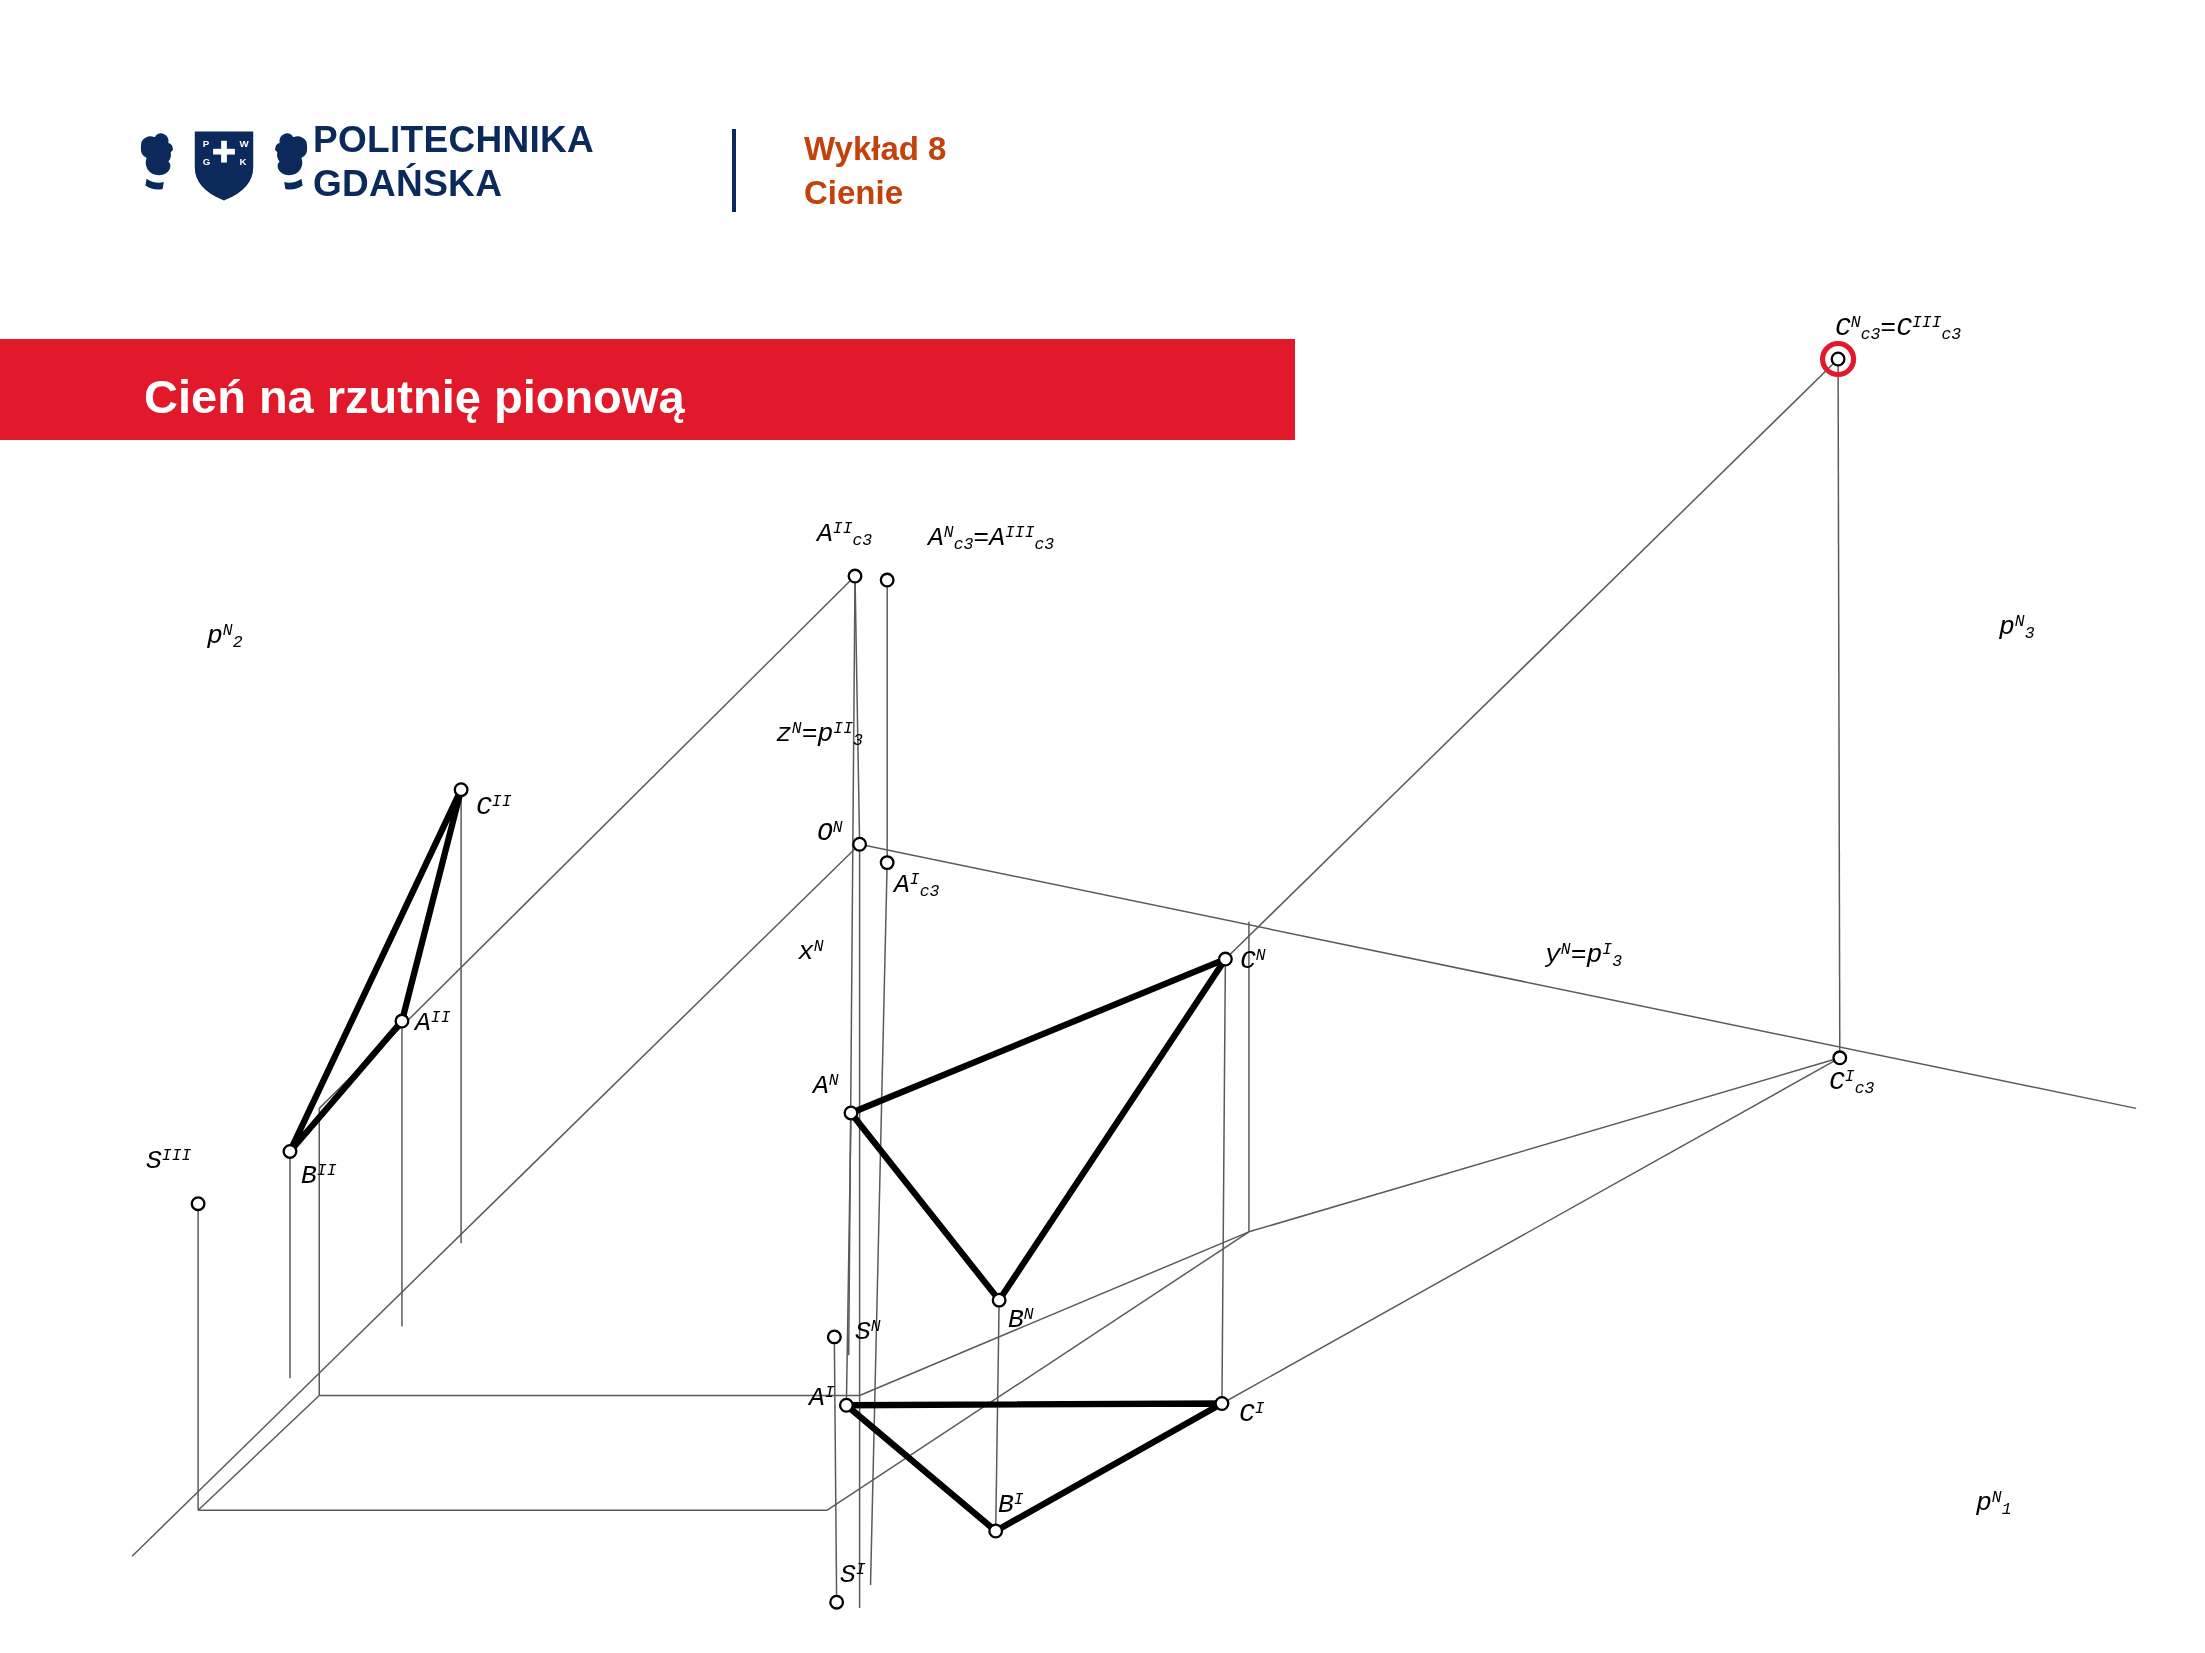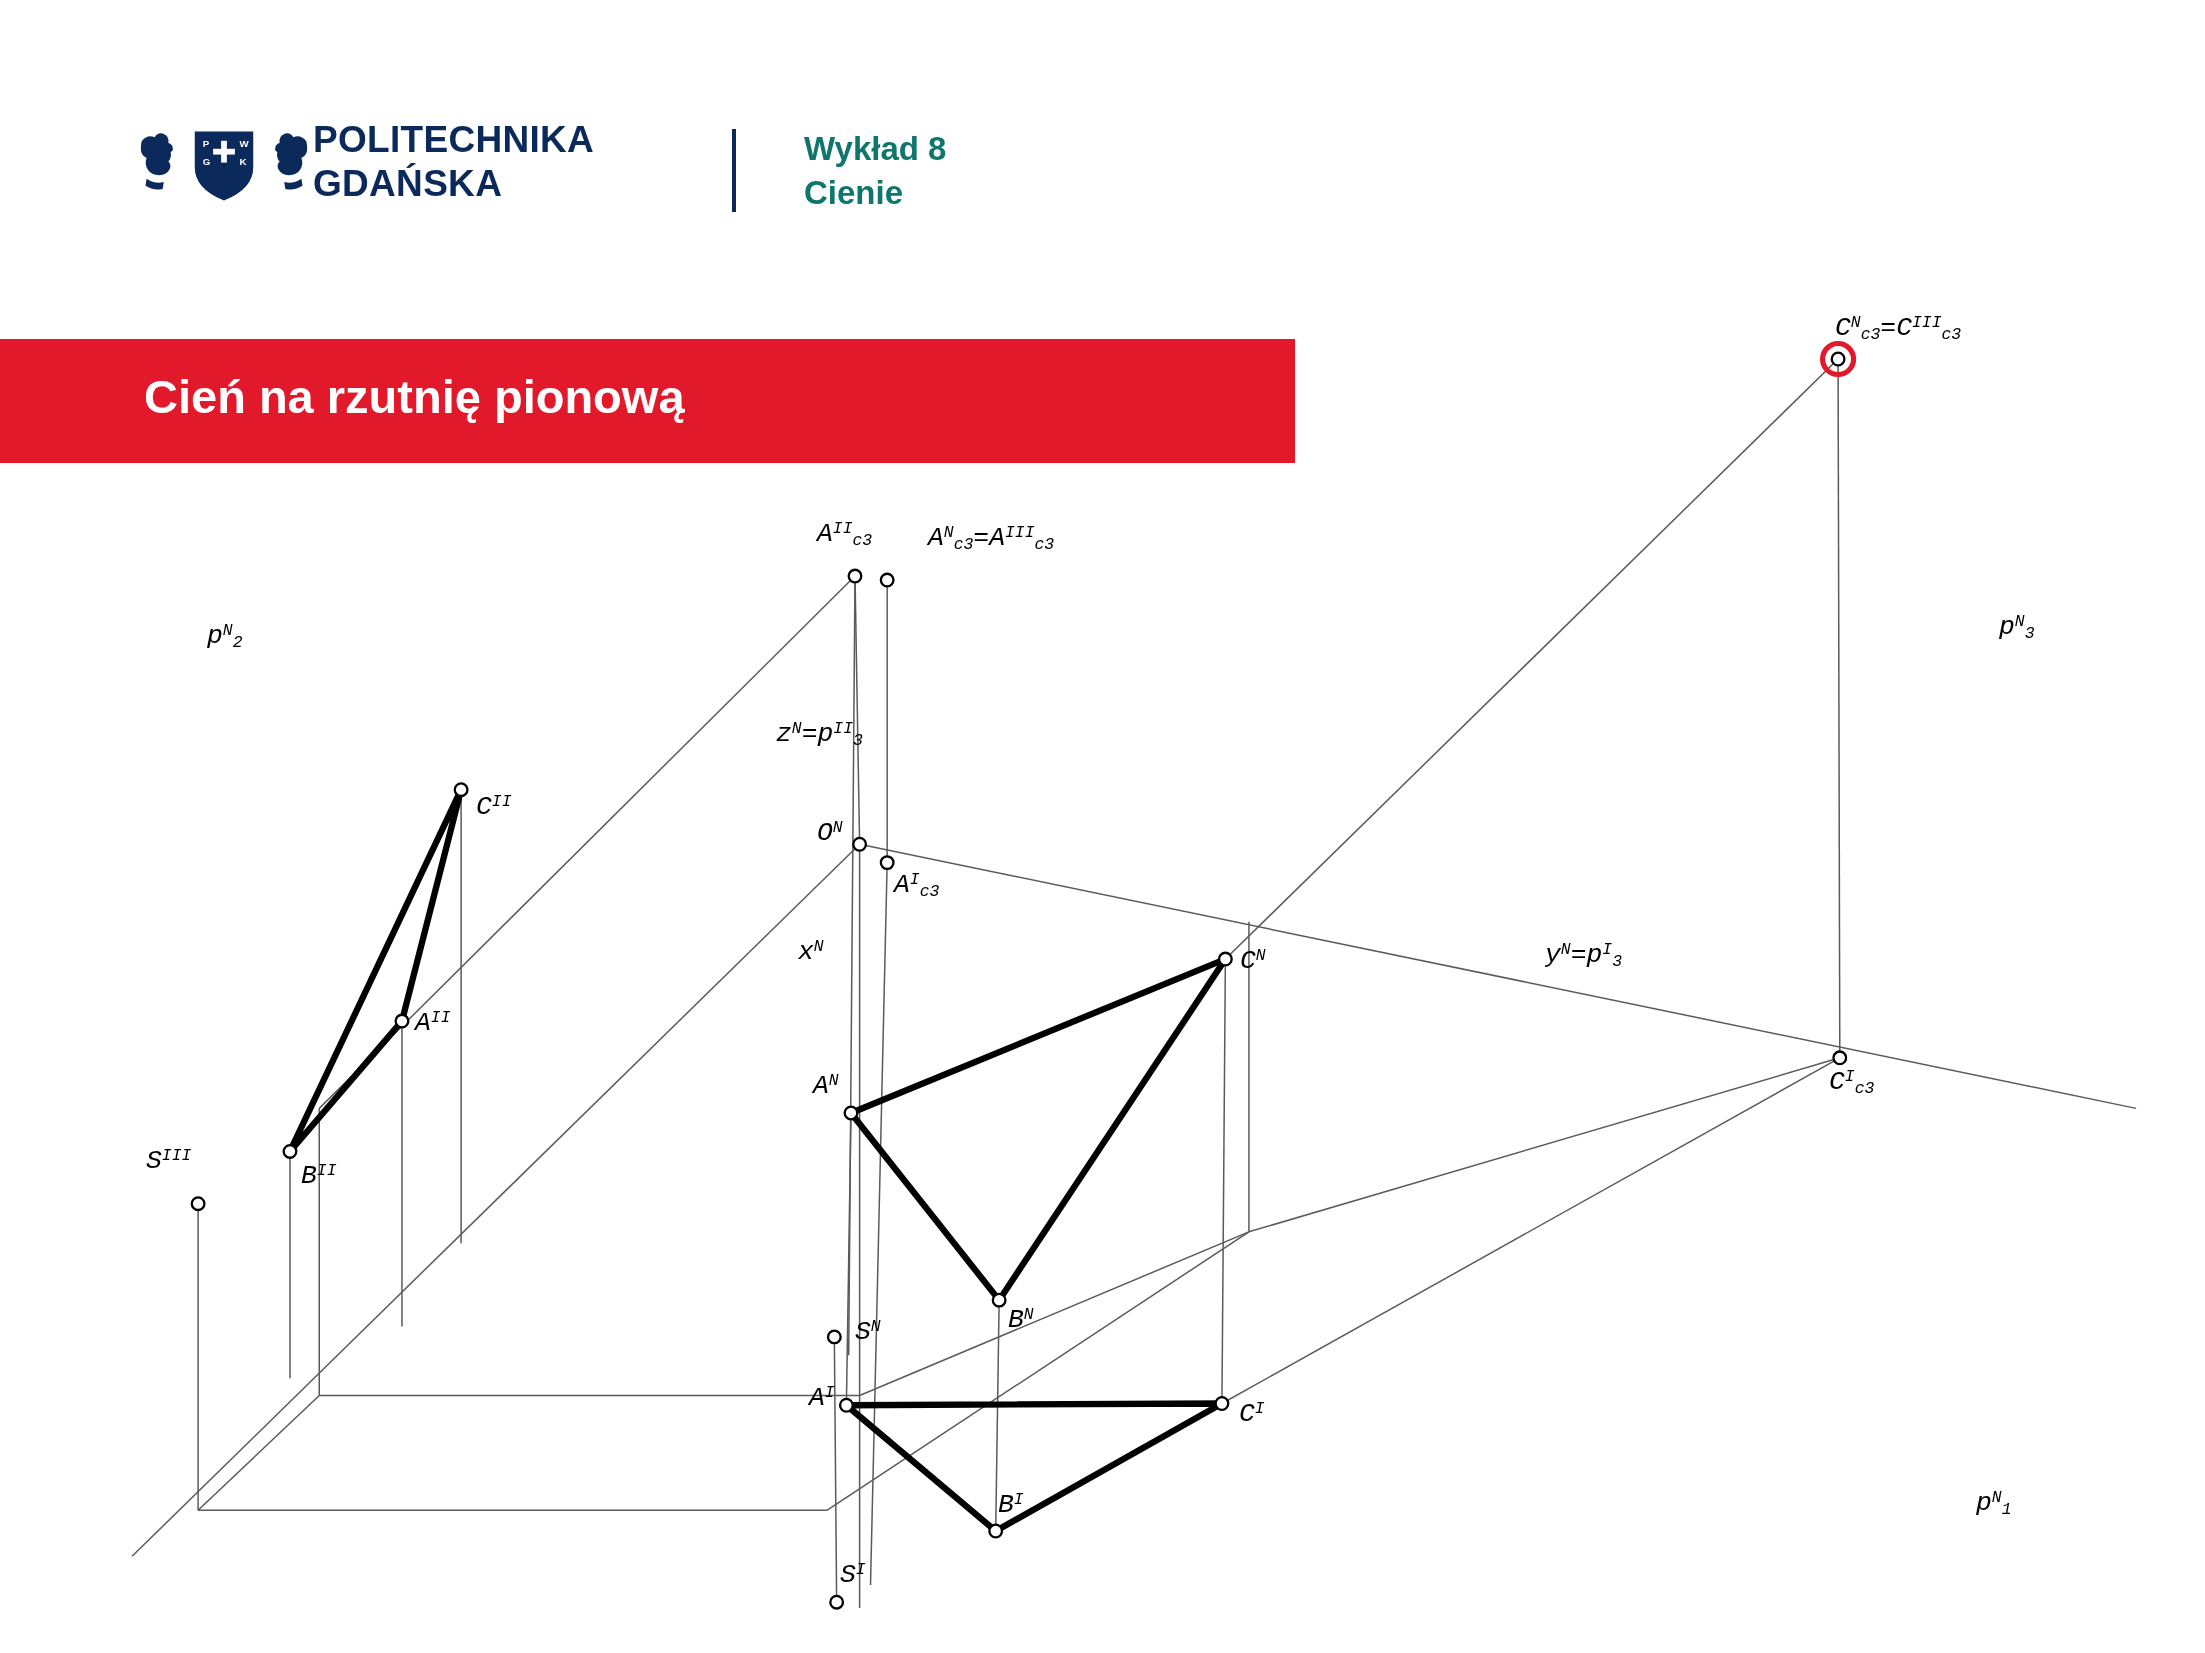--- a/index.html
+++ b/index.html
@@ -47,33 +47,33 @@
     left: 732px;
     top: 129px;
     width: 4px;
     height: 83px;
     background: #0b2a5b;
   }
   #lecture-block {
     position: absolute;
     left: 804px;
     top: 127px;
-    color: #0f766e;
+    color: #c2410c;
     font-weight: bold;
     font-size: 33px;
     line-height: 1.32;
   }
 
   
   #title-bar {
     position: absolute;
     left: 0;
     top: 339px;
     width: 1295px;
-    height: 124px;
+    height: 101px;
     background: #e2182b;
   }
   #title-bar-text {
     position: absolute;
     left: 144px;
     top: 30px;
     color: #ffffff;
     font-weight: bold;
     font-size: 47px;
     white-space: nowrap;

